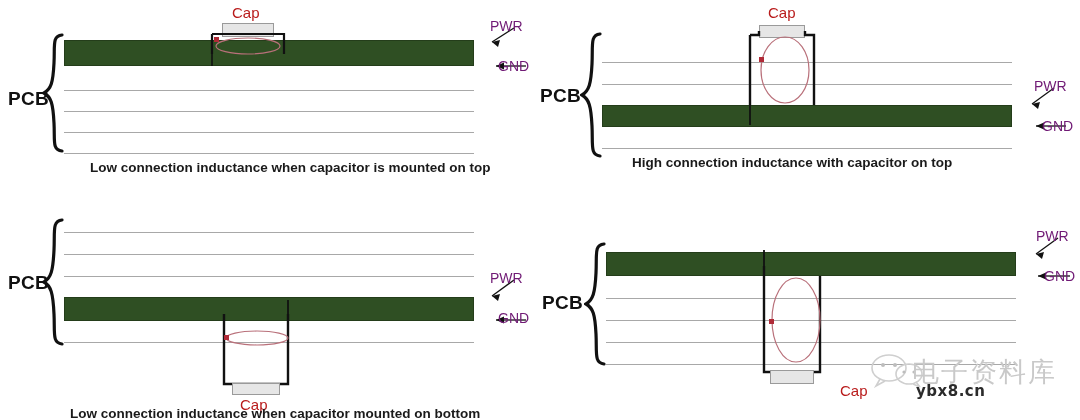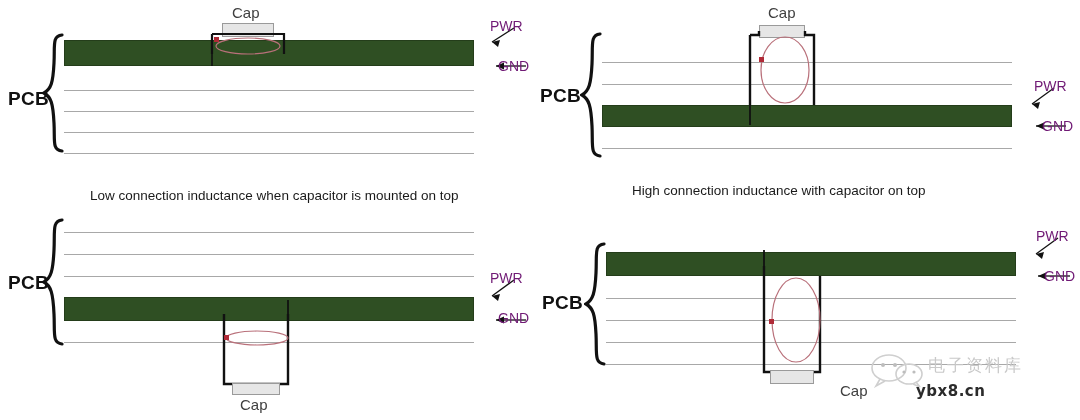--- a/index.html
+++ b/index.html
@@ -67,21 +67,21 @@
   
   .cap-body {
     position: absolute;
     background: #e6e6e6;
     border: 1px solid #9a9a9a;
     box-sizing: border-box;
   }
   .cap-label {
     position: absolute;
     font-size: 15px;
-    color: #404040;
+    color: #b91c1c;
     white-space: nowrap;
   }
   .loop-svg {
     position: absolute;
     overflow: visible;
   }
   .via-svg {
     position: absolute;
     overflow: visible;
   }
@@ -89,40 +89,39 @@
     position: absolute;
     width: 5px;
     height: 5px;
     background: #b02a37;
   }
 
   
   .caption {
     position: absolute;
     font-size: 13.5px;
-    font-weight: normal;
+    font-weight: bold;
     color: #1a1a1a;
     white-space: nowrap;
-    margin-top: 28px;
   }
 
   
   .watermark {
     position: absolute;
     left: 868px;
     top: 352px;
     width: 210px;
     height: 62px;
     pointer-events: none;
   }
   .wm-cn {
     position: absolute;
-    left: 60px;
+    left: 44px;
     top: 2px;
-    font-size: 17px;
+    font-size: 27px;
     color: #c9c9c9;
     font-family: "DejaVu Sans", sans-serif;
     letter-spacing: 2px;
     white-space: nowrap;
   }
   .wm-url {
     position: absolute;
     left: 48px;
     top: 30px;
     font-size: 15px;

